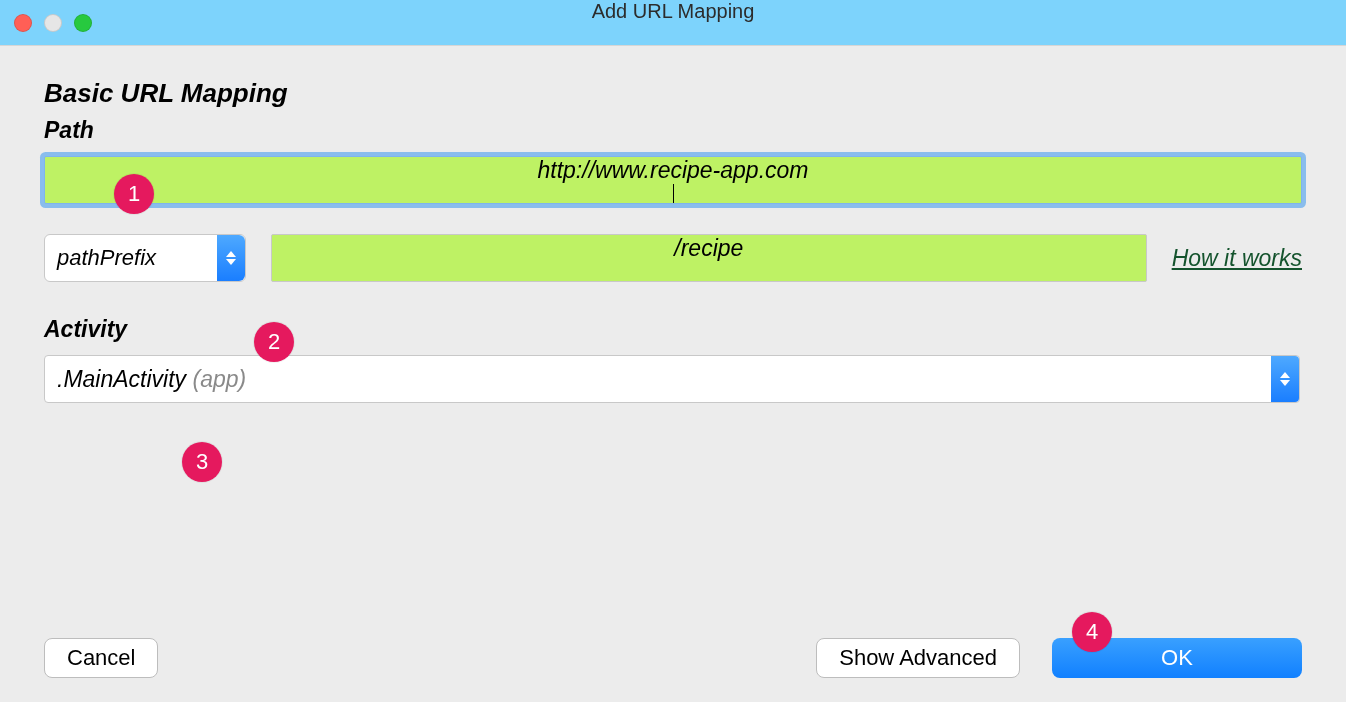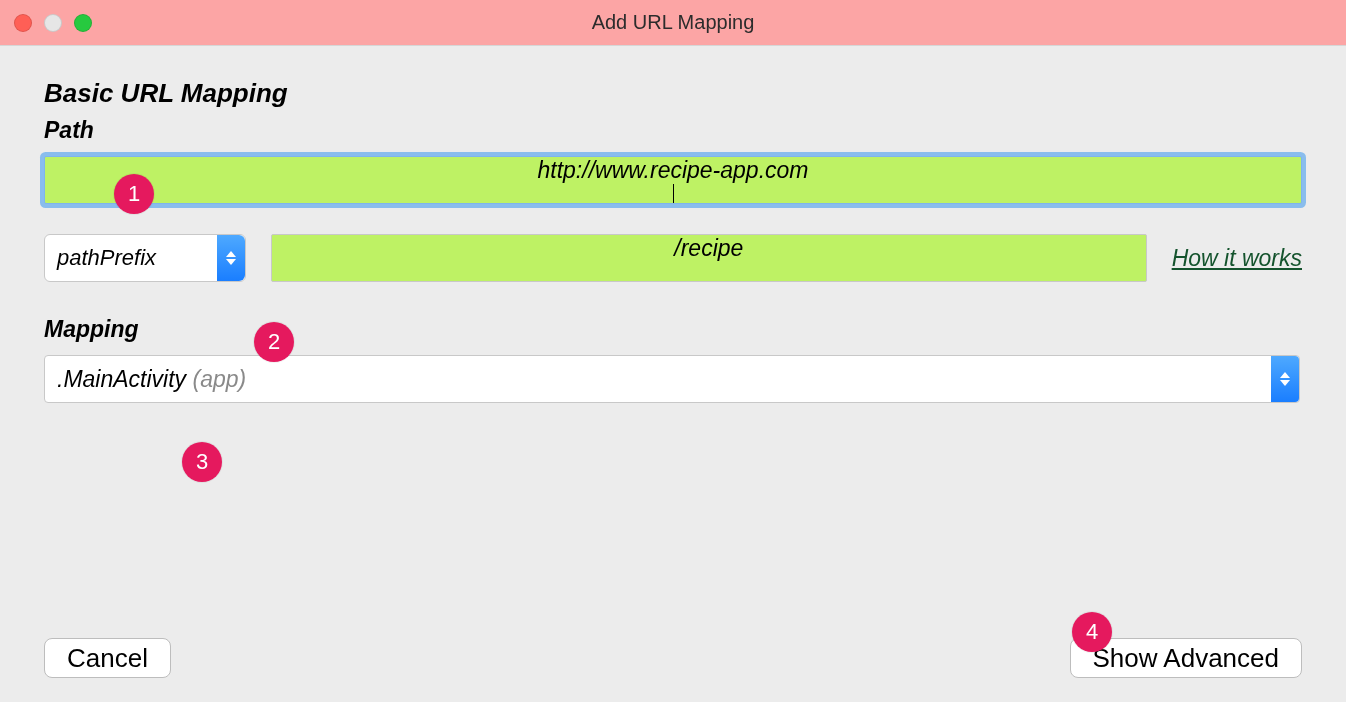--- a/index.html
+++ b/index.html
@@ -10,24 +10,23 @@
     background:#ececec;
     font-family: -apple-system, "Helvetica Neue", Arial, sans-serif;
     color:#000;
     position:relative;
   }
 
   
   .titlebar {
     height:46px;
     display:flex;
-    align-items:center;
     padding:0 14px;
     border-bottom:1px solid #d6d6d6;
-    background:#fca5a5;
+    background:#7dd3fc;
     position:relative;
   }
   .traffic-lights {
     display:flex;
     gap:12px;
     align-items:center;
   }
   .tl {
     width:18px; height:18px; border-radius:50%;
     border:1px solid rgba(0,0,0,.12);
@@ -128,21 +127,21 @@
     gap:2px;
   }
 
   .footer {
     position:absolute;
     left:44px; right:44px; bottom:24px;
     display:flex; align-items:center; justify-content:space-between;
   }
   .btn {
     height:40px; padding:0 22px;
-    font-size:26px;
+    font-size:22px;
     border-radius:8px;
     border:1px solid #bdbdbd;
     background:#fff;
     display:inline-flex; align-items:center; justify-content:center;
   }
   .btn.primary {
     background:linear-gradient(#39a0ff,#1180ff);
     color:#fff; border:none;
     width:250px;
   }
@@ -196,38 +195,39 @@
         </span>
       </div>
       <div class="input path-input">
         <span>/recipe</span>
       </div>
       <a class="link">How it works</a>
     </div>
   </div>
 
   <div class="section-activity">
-    <div class="label">Mapping</div>
+    <div class="label">Activity</div>
     <div class="activity-select">
       <span>
         <span>.MainActivity</span>
         <span class="gray">(app)</span>
       </span>
       <span class="sel-btn">
         <span class="arrow-up"></span>
         <span class="arrow-down"></span>
       </span>
     </div>
   </div>
 
 </div>
 
 <div class="footer">
   <div class="btn">Cancel</div>
   <div class="footer-right">
     <div class="btn">Show Advanced</div>
+    <div class="btn primary">OK</div>
   </div>
 </div>
 
 <div class="badge b1">1</div>
 <div class="badge b2">2</div>
 <div class="badge b3">3</div>
 <div class="badge b4">4</div>
 
 </body></html>

